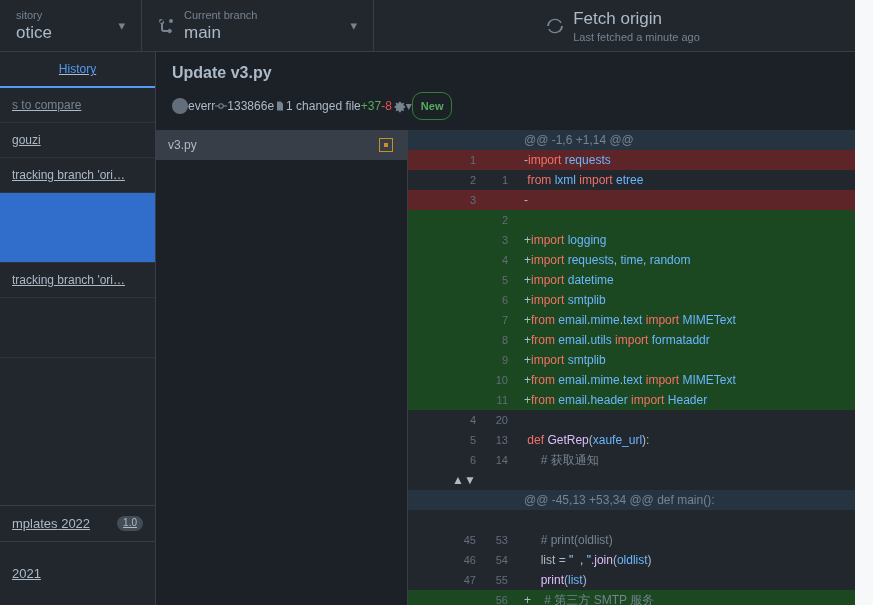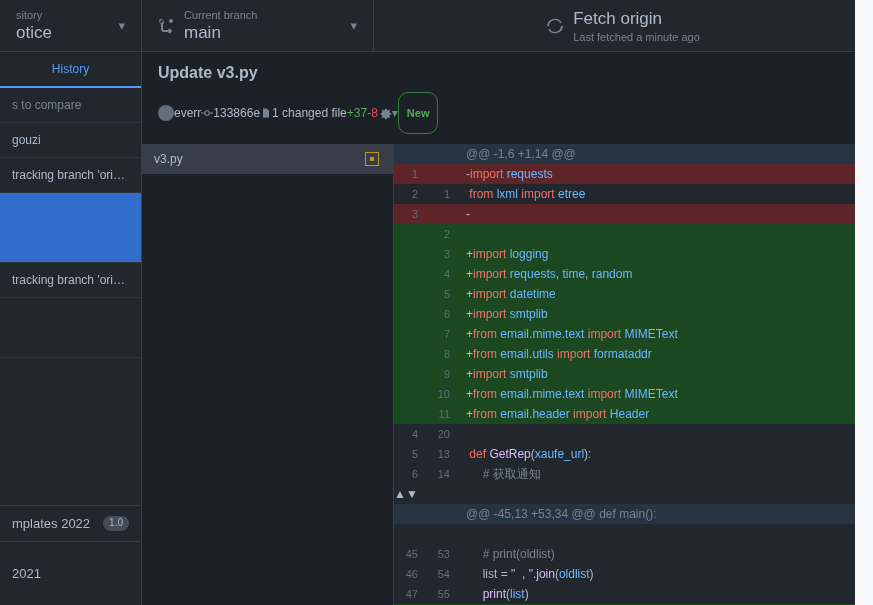--- a/index.html
+++ b/index.html
@@ -5,48 +5,48 @@
 * { margin:0; padding:0; box-sizing:border-box; font-family:-apple-system,BlinkMacSystemFont,"Segoe UI",sans-serif; }
 body { background:#1c2128; color:#adbac7; font-size:13px; overflow:hidden; width:873px; height:605px; position:relative; }
 .topbar { display:flex; height:52px; border-bottom:1px solid #373e47; background:#22272e; }
 .top-seg { display:flex; align-items:center; padding:0 16px; border-right:1px solid #373e47; position:relative;justify-content:center; }
 .top-seg .lbl { font-size:11px; color:#768390; }
 .top-seg .val { font-size:17px; color:#adbac7; font-weight:400; }
 .top-seg .col { display:flex; flex-direction:column; gap:2px; }
 .chev { margin-left:auto; padding-left:20px; color:#768390; }
 .seg-icon { width:16px; height:16px; margin-right:10px; fill:#768390; }
 .main { display:flex; height:calc(100% - 52px); }
-.sidebar { width:142px; border-right:1px solid #373e47; background:#22272e; display:flex; flex-direction:column; }
+.sidebar { width:156px; border-right:1px solid #373e47; background:#22272e; display:flex; flex-direction:column;text-decoration:underline; }
 .tab-row { display:flex; height:36px; }
 .tab { flex:1; display:flex; align-items:center; justify-content:center; font-size:12px; color:#768390; border-bottom:1px solid #373e47; }
 .tab.active { color:#539bf5; border-bottom:2px solid #539bf5; }
 .side-item { padding:10px 12px; font-size:12px; color:#adbac7; border-bottom:1px solid #2d333b; white-space:nowrap; overflow:hidden; text-overflow:ellipsis; }
 .side-item.compare { color:#768390; }
 .side-item.selected { background:#316dca; color:#fff; }
 .side-spacer { flex:1; }
 .side-bottom { padding:10px 12px; border-top:1px solid #373e47; display:flex; }
 .badge { background:#444c56; color:#adbac7; font-size:10px; padding:1px 6px; border-radius:8px; margin-left:auto; }
 .content { flex:1; display:flex; flex-direction:column; }
 .commit-hdr { padding:12px 16px 6px; }
 .commit-title { font-size:16px; font-weight:600; color:#adbac7; }
 .commit-meta { display:flex; align-items:center; gap:0; padding:4px 16px 10px; font-size:12px; }
 .avatar { width:16px; height:16px; border-radius:50%; background:#636e7b; }
 .sha-ico { width:12px; height:12px; fill:#768390; }
 .plus { color:#57ab5a; }
 .minus { color:#e5534b; }
 .gear { width:14px; height:14px; fill:#768390; }
-.newpill { border:1px solid #347d39; color:#57ab5a; font-size:11px; padding:14px 8px; border-radius:10px; font-weight:600;}
+.newpill { border:1px solid #347d39; color:#57ab5a; font-size:11px; padding:7px 8px; border-radius:10px; font-weight:600;}
 .files-diff { display:flex; flex:1; overflow:hidden; }
 .filelist { width:252px; border-right:1px solid #373e47; }
 .file-item { display:flex; align-items:center; padding:8px 12px; background:#2d333b; border-right:2px solid transparent; font-size:12px; }
 .file-item.active { background:#373e47; }
 .file-sq { width:14px; height:14px; border:1px solid #c69026; margin-left:auto; display:flex; align-items:center; justify-content:center; }
 .file-dot { width:4px; height:4px; background:#c69026; }
 .diff { flex:1; overflow:auto; font-family:ui-monospace,Menlo,Consolas,monospace; font-size:12px; background:#22272e; }
-.drow { display:flex; min-height:20px; align-items:center; }
+.drow { display:flex; min-height:20px; align-items:center;padding-left:44px; }
 .ln { width:32px; text-align:right; padding-right:8px; color:#636e7b; background:#22272e; flex-shrink:0; user-select:none; font-size:11px; }
 .code { padding-left:8px; white-space:pre; flex:1; }
 .hunk { background:#263441; }
 .hunk .ln { background:#263441; }
 .hunk .code { color:#768390; }
 .del { background:#5d2527; }
 .del .ln { background:#5d2527; }
 .add { background:#1b4721; }
 .add .ln { background:#1b4721; }
 .kw { color:#f47067; }

